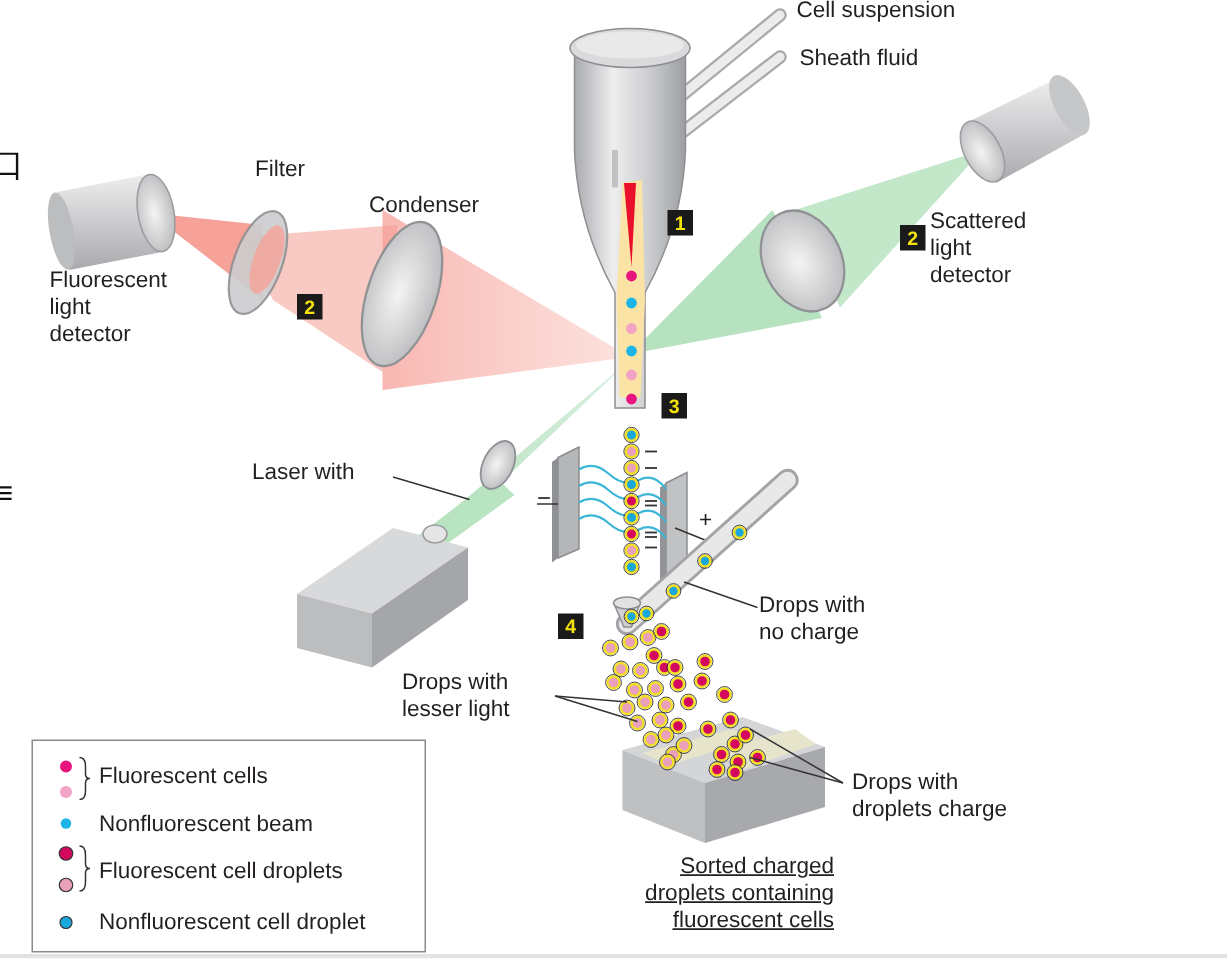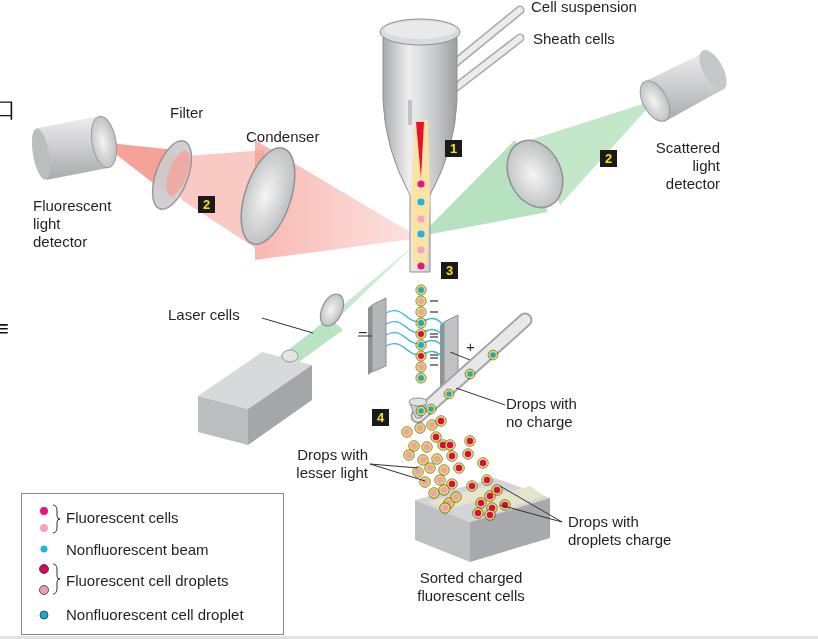--- a/index.html
+++ b/index.html
@@ -1,21 +1,21 @@
 <!DOCTYPE html>
 <html><head>
 <meta charset="utf-8">
 <style>
   html, body { margin: 0; padding: 0; background: #ffffff; }
   body { width: 818px; height: 639px; position: relative; overflow: hidden;
          font-family: "Liberation Sans", sans-serif; color: #222; }
   #stage { position: absolute; left: 0; top: 0; }
   .lbl { position: absolute; font-size: 15px; line-height: 18px; color: #231f20; white-space: nowrap; }
-  .right { text-align: right; }
-  .center { text-align: center; }
+  .right { text-align: left; }
+  .center { text-align: right; text-decoration: underline; }
   .step { position: absolute; width: 17px; height: 17px; background: #1a1a1a; color: #f5e20c;
           font-weight: bold; font-size: 13px; line-height: 17px; text-align: center; }
   .legend { position: absolute; left: 21px; top: 493px; width: 261px; height: 140px;
             border: 1px solid #8a8a8a; background: #fff; }
   .leg-row { position: absolute; left: 44px; font-size: 15px; color: #231f20; white-space: nowrap; }
   .edge-glyph { position: absolute; font-size: 22px; color: #111; }
   .bottom-bar { position: absolute; left: 0; top: 636px; width: 818px; height: 3px; background: #e2e2e2; }
 </style>
 </head>
 <body>
@@ -315,55 +315,56 @@
   <circle cx="44" cy="590" r="4.5" fill="#e9a0bb" stroke="#333" stroke-width="0.8"></circle>
   <path d="M53,564 q4,0 4,6 v6 q0,3 3,3 q-3,0 -3,3 v6 q0,6 -4,6" stroke="#333" stroke-width="1" fill="none"></path>
   <circle cx="44" cy="615" r="4" fill="#1aa8dc" stroke="#333" stroke-width="0.8"></circle>
 </svg>
 <div class="leg-row" style="top:509px;left:66px">Fluorescent cells</div>
 <div class="leg-row" style="top:541px;left:66px">Nonfluorescent beam</div>
 <div class="leg-row" style="top:572px;left:66px">Fluorescent cell droplets</div>
 <div class="leg-row" style="top:606px;left:66px">Nonfluorescent cell droplet</div>
 
 <div class="lbl" style="left:531px;top:-2px">Cell suspension</div>
-<div class="lbl" style="left:533px;top:30px">Sheath cells</div>
+<div class="lbl" style="left:533px;top:30px">Sheath fluid</div>
 <div class="lbl" style="left:170px;top:104px">Filter</div>
 <div class="lbl" style="left:246px;top:128px">Condenser</div>
 
-<div style="position:absolute;left:33px;top:197px">
+<div style="position:absolute;left:33px;top:178px">
   <div class="lbl" style="position:static">Fluorescent</div>
   <div class="lbl" style="position:static">light</div>
   <div class="lbl" style="position:static">detector</div>
 </div>
 
 <div style="position:absolute;left:620px;top:139px;width:100px" class="right">
   <div class="lbl right" style="position:static">Scattered</div>
   <div class="lbl right" style="position:static">light</div>
   <div class="lbl right" style="position:static">detector</div>
 </div>
 
-<div class="lbl" style="left:168px;top:306px">Laser cells</div>
+<div class="lbl" style="left:168px;top:306px">Laser with</div>
 
 <div style="position:absolute;left:506px;top:395px">
   <div class="lbl" style="position:static">Drops with</div>
   <div class="lbl" style="position:static">no charge</div>
 </div>
 
 <div style="position:absolute;left:268px;top:446px;width:100px" class="right">
   <div class="lbl right" style="position:static">Drops with</div>
   <div class="lbl right" style="position:static">lesser light</div>
 </div>
 
 <div style="position:absolute;left:568px;top:513px">
   <div class="lbl" style="position:static">Drops with</div>
   <div class="lbl" style="position:static">droplets charge</div>
 </div>
 
 <div style="position:absolute;left:386px;top:569px;width:170px" class="center">
   <div class="lbl center" style="position:static">Sorted charged</div>
+  <div class="lbl center" style="position:static">droplets containing</div>
   <div class="lbl center" style="position:static">fluorescent cells</div>
 </div>
 
 <div class="lbl" style="left:358px;top:324px;font-size:16px">−</div>
 <div class="lbl" style="left:466px;top:338px;font-size:15px">+</div>
 
 <div class="step" style="left:445px;top:140px">1</div>
 <div class="step" style="left:198px;top:196px">2</div>
 <div class="step" style="left:600px;top:150px">2</div>
 <div class="step" style="left:441px;top:262px">3</div>

